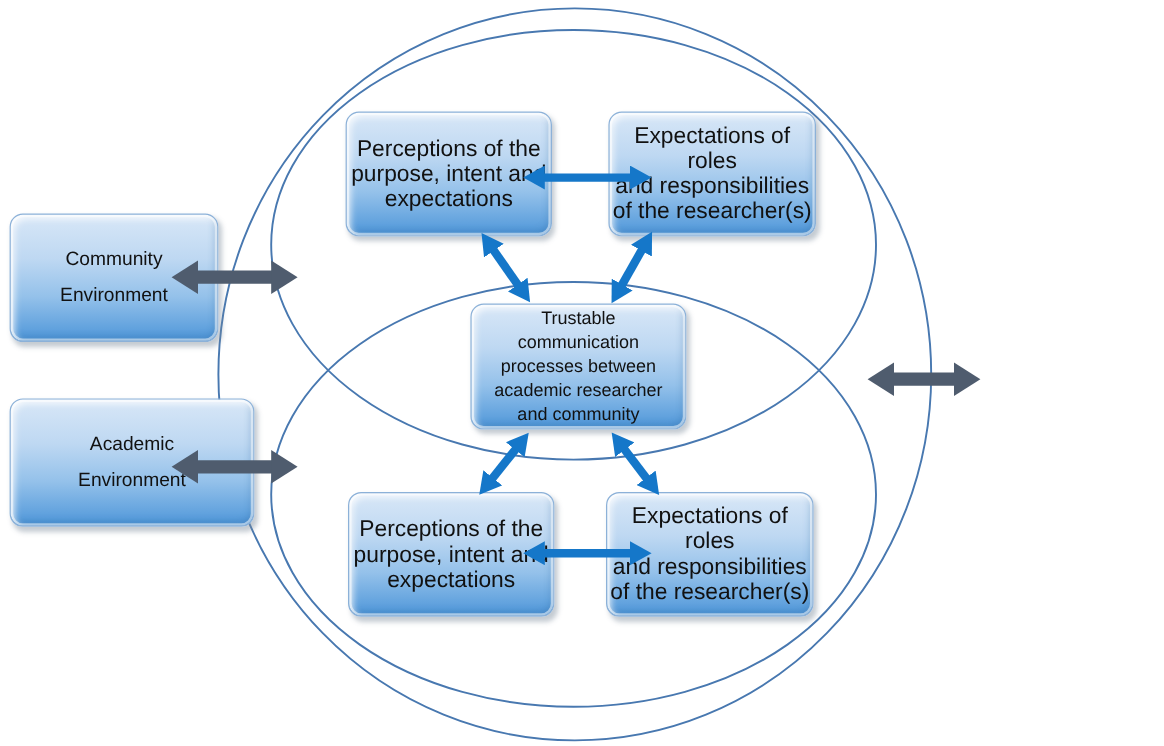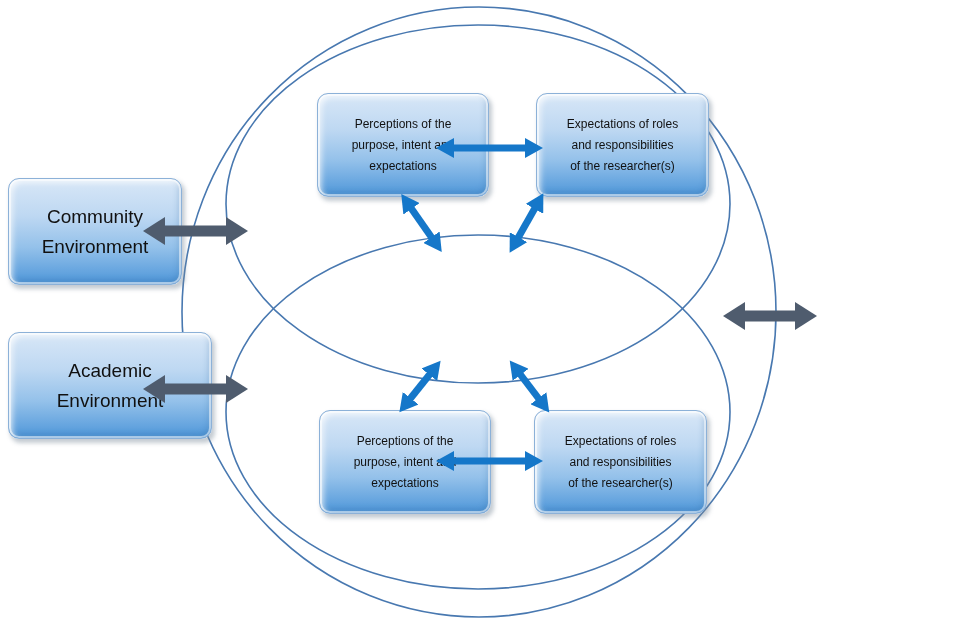--- a/index.html
+++ b/index.html
@@ -21,22 +21,22 @@
     box-shadow:
       inset 0 0 0 2px rgba(255,255,255,.50),
       inset 3px 3px 6px rgba(255,255,255,.85),
       inset -2px -3px 6px rgba(36,98,160,.30),
       2.5px 3.5px 4px rgba(125,140,155,.45);
     display:flex;align-items:center;justify-content:center;
     text-align:center;
     color:#111;
     white-space:pre-line;
   }
-  .node-lg{font-size:19px;line-height:30px;}
-  .node-sm{font-size:12px;line-height:21px;margin-left:29px;}
+  .node-lg{font-size:16px;line-height:30px;}
+  .node-sm{font-size:19px;line-height:21px;}
   .node-c {font-size:15px;line-height:20px;}
 
   
   #n-community{left:8px;  top:178px; width:174px; height:107px;}
   #n-academic {left:8px;  top:332px; width:204px; height:107px;}
   #n-cbpr     {left:788px; top:260px; width:174px; height:106px;}
   #n-ptop     {left:288px; top:93px;  width:172px; height:104px;}
   #n-etop     {left:507px; top:93px;  width:173px; height:104px;}
   #n-center   {left:392px; top:253px; width:180px; height:105px;}
   #n-pbot     {left:290px; top:410px; width:172px; height:104px;}
@@ -61,20 +61,25 @@
 
 
   <div class="node node-sm" id="n-ptop">Perceptions of the
 purpose, intent and
 expectations</div>
 
   <div class="node node-sm" id="n-etop">Expectations of roles
 and responsibilities
 of the researcher(s)</div>
 
+  <div class="node node-c" id="n-center">Trustable
+communication
+processes between
+academic researcher
+and community</div>
 
   <div class="node node-sm" id="n-pbot">Perceptions of the
 purpose, intent and
 expectations</div>
 
   <div class="node node-sm" id="n-ebot">Expectations of roles
 and responsibilities
 of the researcher(s)</div>
 
   <svg class="layer arrow-layer" width="970" height="622" viewBox="0 0 970 622">

